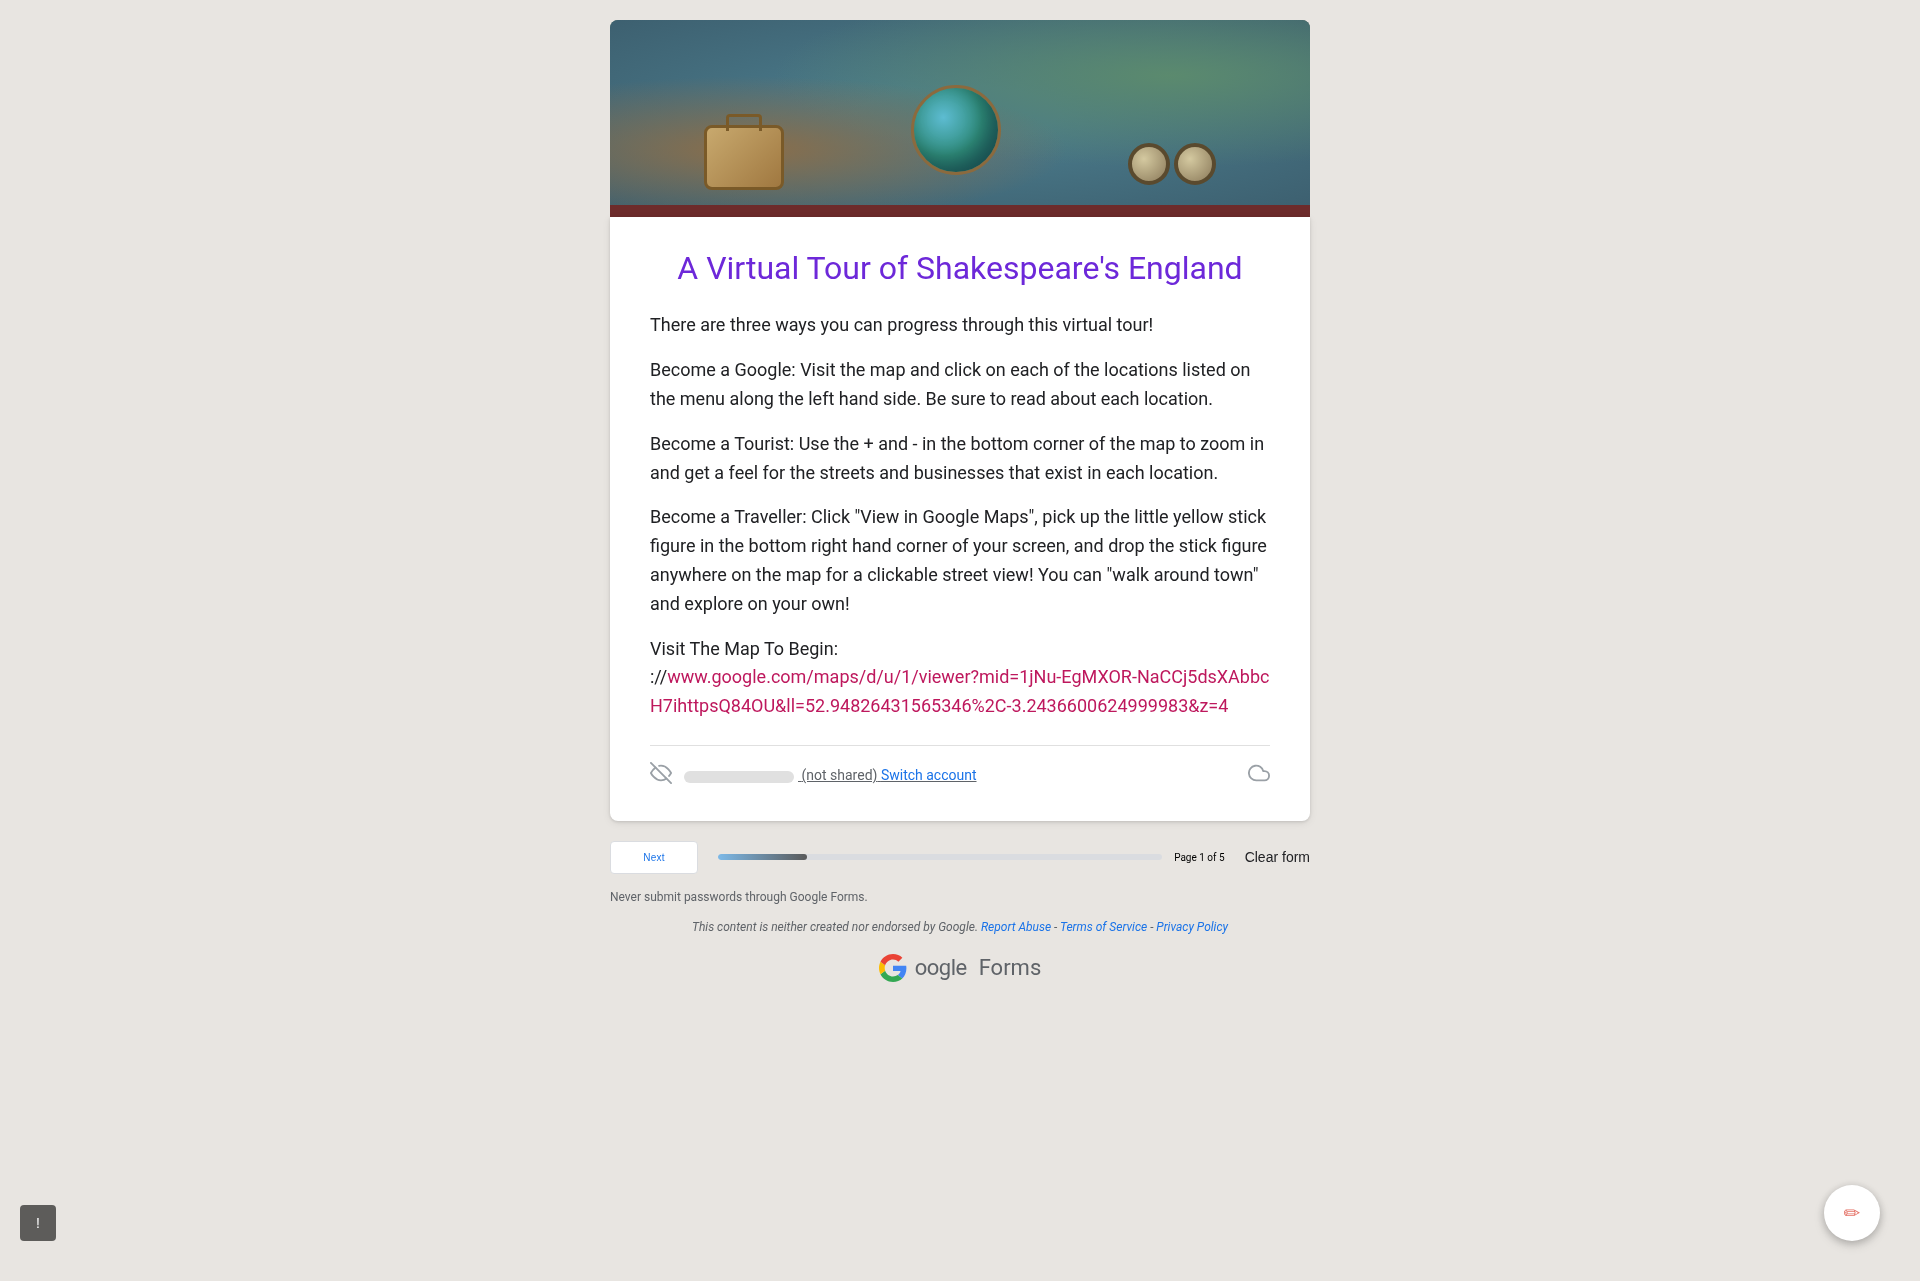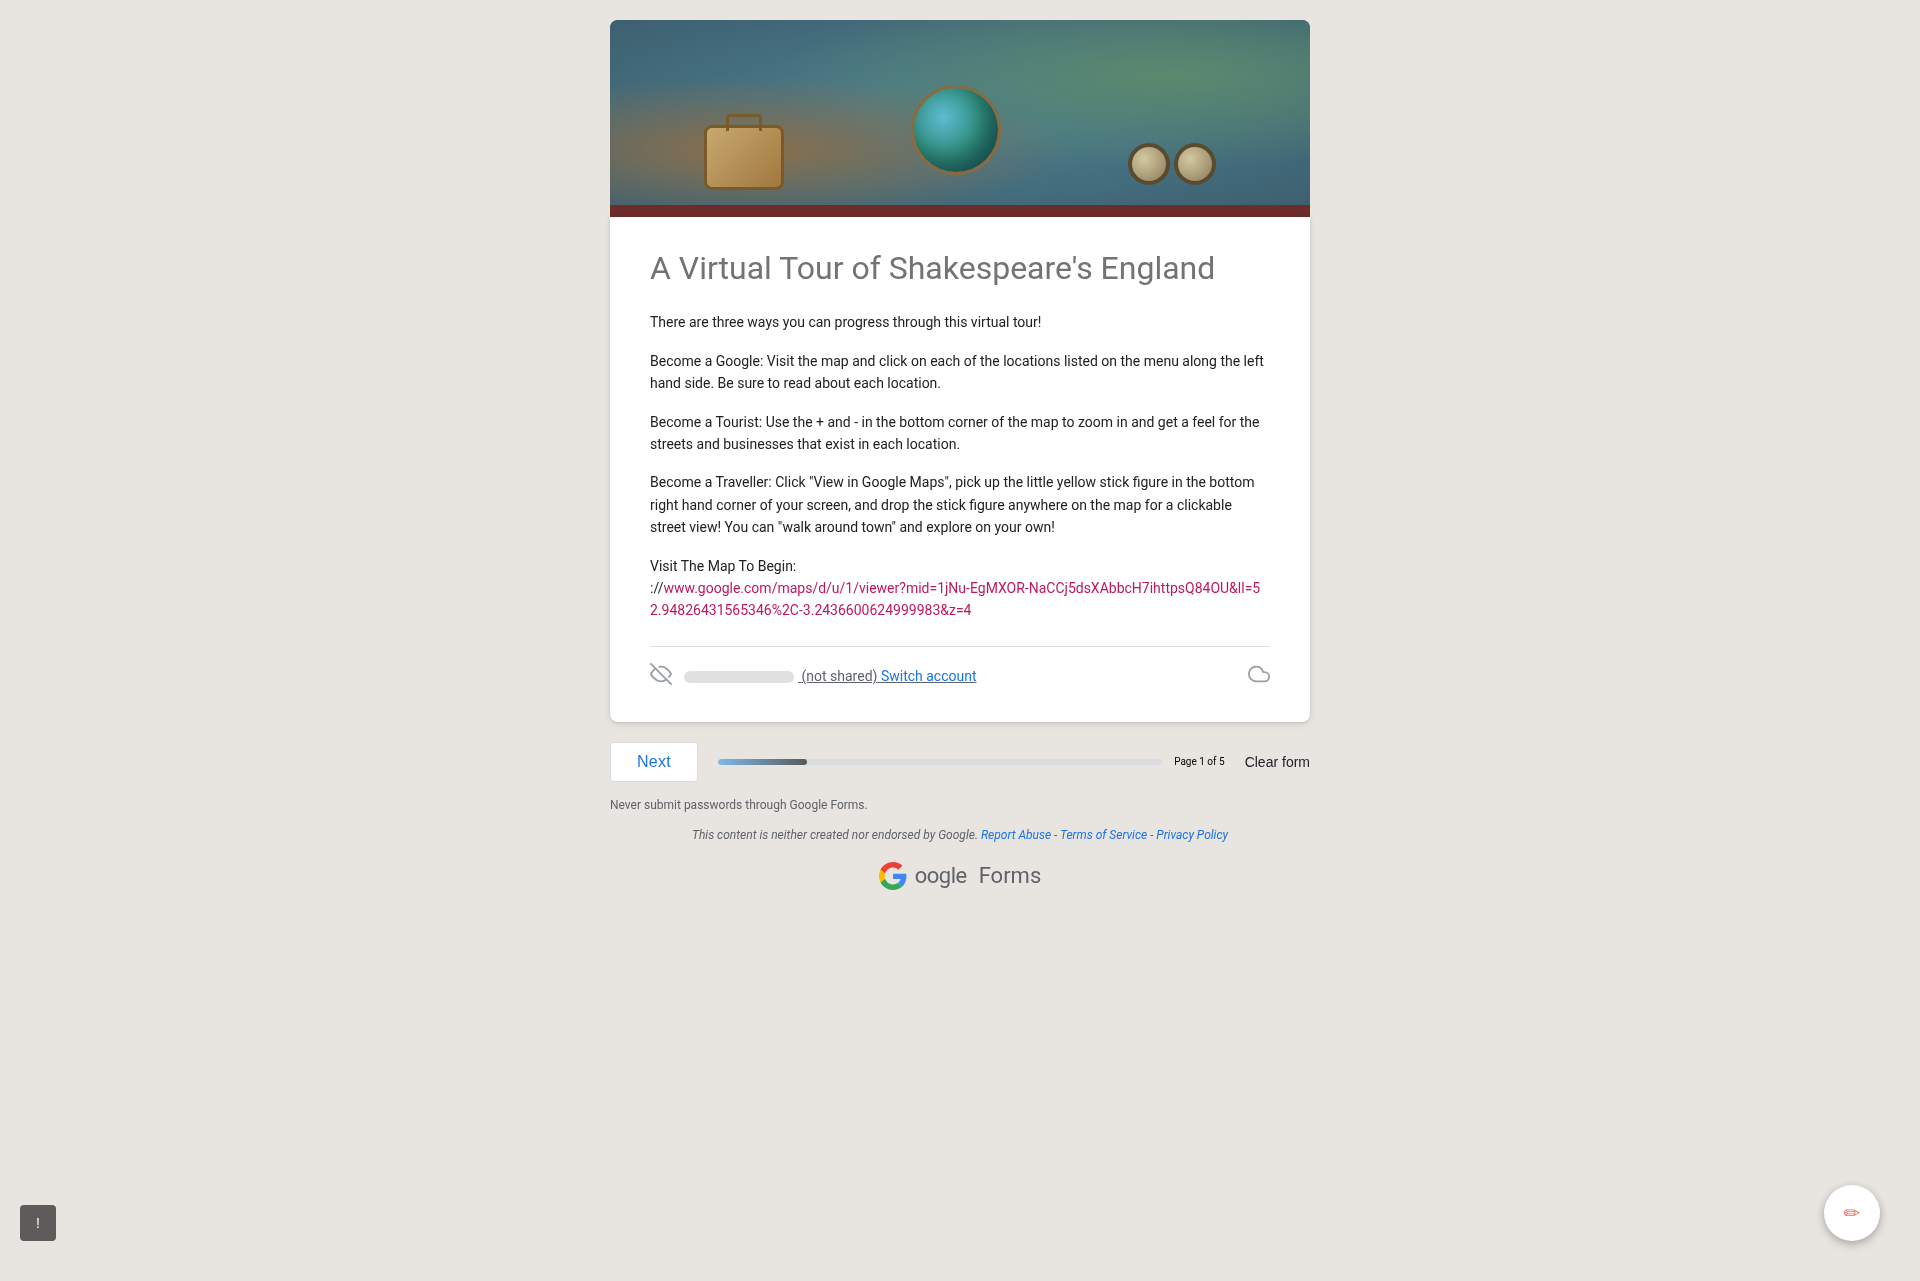--- a/index.html
+++ b/index.html
@@ -116,27 +116,28 @@
     .form-card {
       background: #fff;
       border-radius: 0 0 8px 8px;
       padding: 32px 40px 32px 40px;
       box-shadow: 0 1px 3px rgba(0,0,0,0.12), 0 2px 8px rgba(0,0,0,0.08);
     }
 
     .form-title {
       font-size: 32px;
       font-weight: 400;
-      color: #737373;
+      color: #6d28d9;
       margin-bottom: 24px;
       line-height: 1.2;
+      text-align: center;
     }
 
     .form-description p {
-      font-size: 14px;
+      font-size: 18px;
       color: #202124;
       line-height: 1.6;
       margin-bottom: 16px;
     }
 
     .form-description a {
       color: #be185d;
       text-decoration: none;
       word-break: break-all;
     }
@@ -195,21 +196,21 @@
       align-items: center;
       gap: 20px;
       width: 700px;
     }
 
     .next-button {
       background: #fff;
       border: 1px solid #dadce0;
       border-radius: 4px;
       padding: 10px 24px;
-      font-size: 16px;
+      font-size: 10px;
       font-weight: 500;
       color: #1a73e8;
       cursor: pointer;
       min-width: 88px;
       letter-spacing: 0.25px;
     }
 
     .progress-container {
       flex: 1;
       display: flex;

